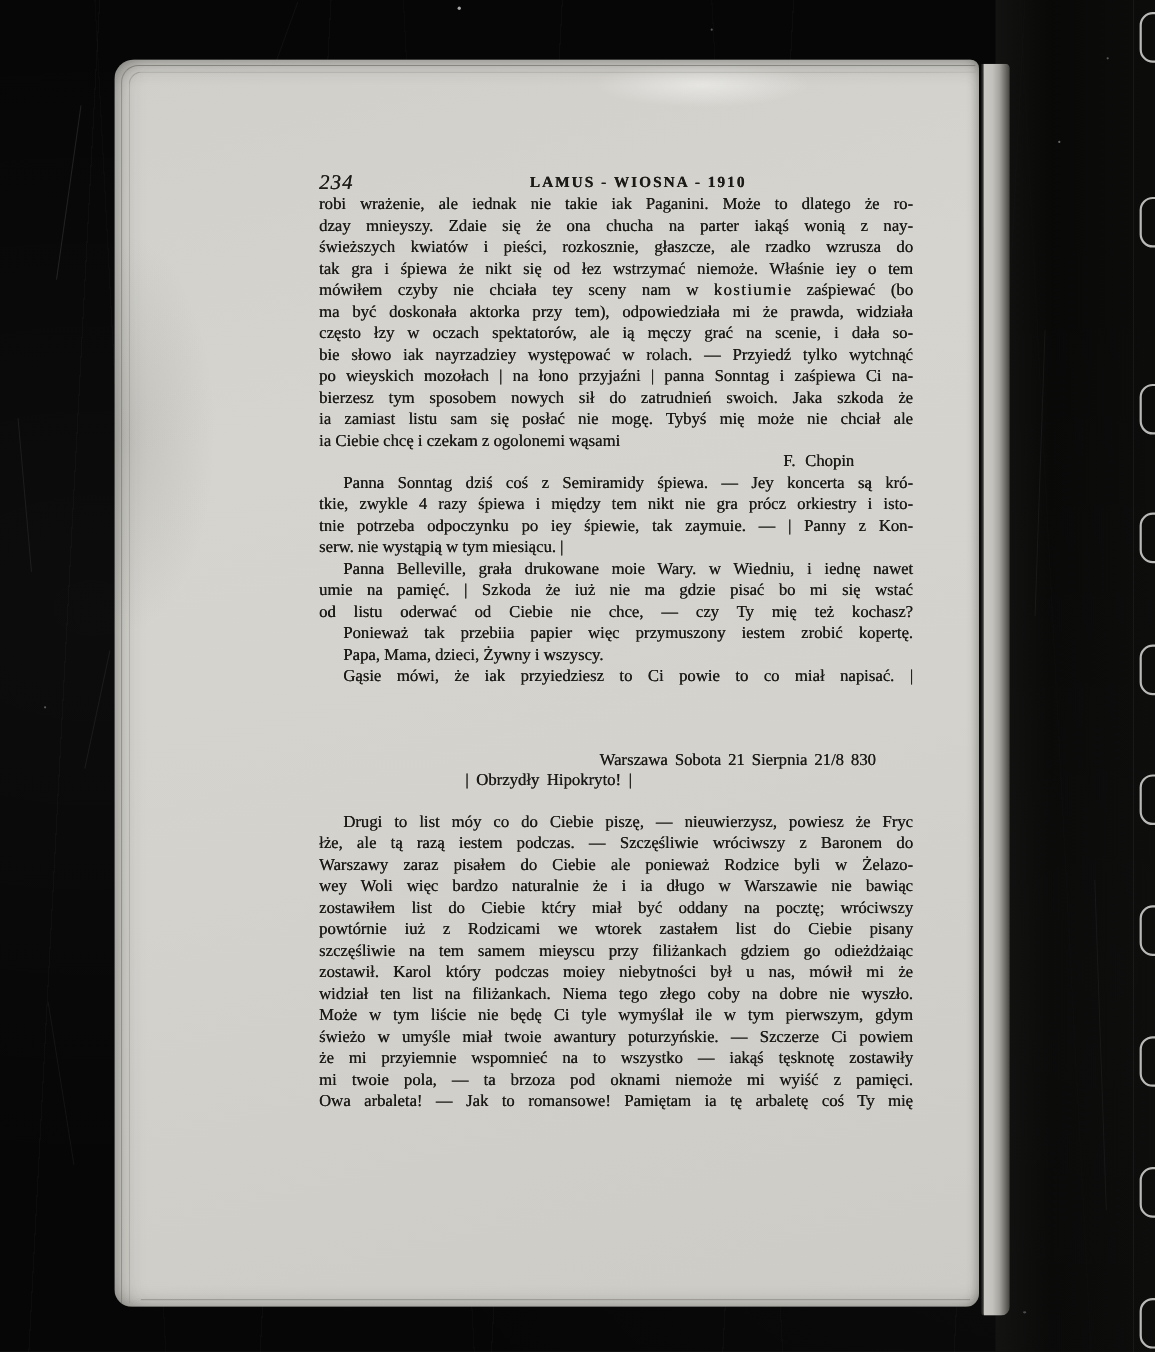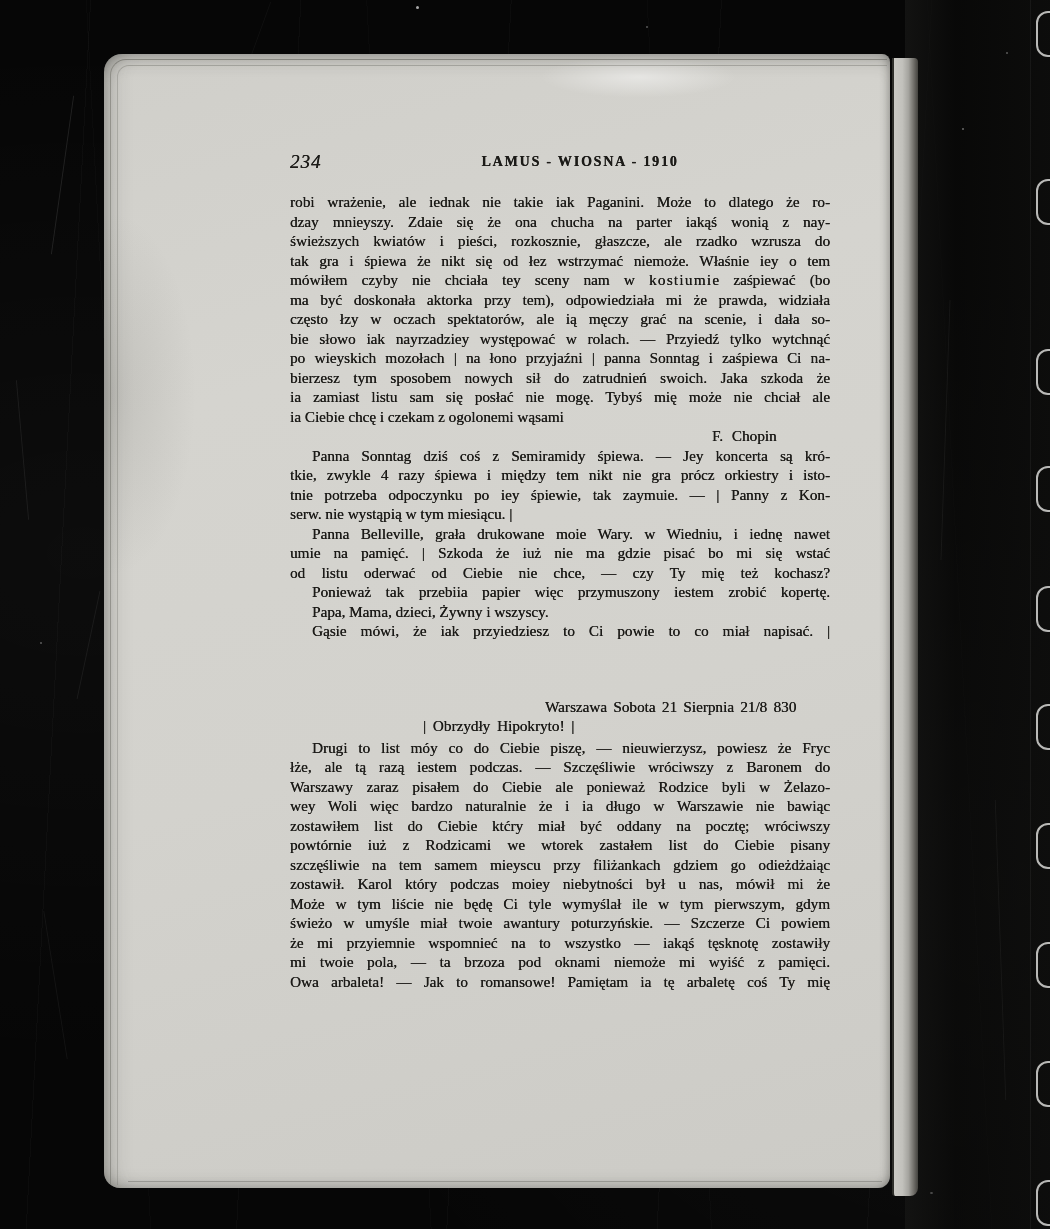--- a/index.html
+++ b/index.html
@@ -67,30 +67,30 @@
   .bottom-line{
     position:absolute;left:24px;right:8px;bottom:6px;height:1px;
     background:rgba(90,90,84,0.38);
   }
   
   .text-column{
     position:absolute;left:186px;top:98px;width:540px;
     color:#1c1b18;font-size:15.2px;line-height:19.5px;
     text-shadow:0.25px 0 0 currentColor;
   }
-  .header-row{display:flex;align-items:flex-start;height:24px;margin-bottom:16px;}
+  .header-row{display:flex;align-items:flex-end;height:24px;}
   .page-number{font-style:italic;font-size:19px;width:110px;letter-spacing:1px;}
   .running-title{flex:1;text-align:center;font-size:14px;font-weight:700;letter-spacing:1.8px;padding-right:70px;white-space:nowrap;}
   .para{margin:0;}
   .para.indent .line:first-child{text-indent:22px;}
   .line{text-align:justify;text-align-last:justify;}
   .line.endline{text-align-last:left;}
   .block-signature{padding-left:422px;word-spacing:5px;white-space:nowrap;}
   .block-dateline{margin-top:56px;padding-left:255px;word-spacing:2.5px;white-space:nowrap;}
-  .block-salutation{margin-bottom:2px;padding-left:133px;word-spacing:3px;white-space:nowrap;}
+  .block-salutation{margin-bottom:18px;padding-left:133px;word-spacing:3px;white-space:nowrap;}
 </style>
 </head>
 <body>
 
 <div class="film-band"></div>
 <div class="film-edge-line"></div>
 <div id="sprockets">
     <div class="sprocket" style="top: 11px;"></div>
     <div class="sprocket" style="top: 179px;"></div>
     <div class="sprocket" style="top: 349px;"></div>
@@ -169,20 +169,21 @@
         <div class="block-salutation">| Obrzydły Hipokryto! |</div>
         <div class="para indent">
           <div class="line">Drugi to list móy co do Ciebie piszę, — nieuwierzysz, powiesz że Fryc</div>
           <div class="line">łże, ale tą razą iestem podczas. — Szczęśliwie wróciwszy z Baronem do</div>
           <div class="line">Warszawy zaraz pisałem do Ciebie ale ponieważ Rodzice byli w Żelazo-</div>
           <div class="line">wey Woli więc bardzo naturalnie że i ia długo w Warszawie nie bawiąc</div>
           <div class="line">zostawiłem list do Ciebie ktćry miał być oddany na pocztę; wróciwszy</div>
           <div class="line">powtórnie iuż z Rodzicami we wtorek zastałem list do Ciebie pisany</div>
           <div class="line">szczęśliwie na tem samem mieyscu przy filiżankach gdziem go odieżdżaiąc</div>
           <div class="line">zostawił. Karol który podczas moiey niebytności był u nas, mówił mi że</div>
+          <div class="line">widział ten list na filiżankach. Niema tego złego coby na dobre nie wyszło.</div>
           <div class="line">Może w tym liście nie będę Ci tyle wymyślał ile w tym pierwszym, gdym</div>
           <div class="line">świeżo w umyśle miał twoie awantury poturzyńskie. — Szczerze Ci powiem</div>
           <div class="line">że mi przyiemnie wspomnieć na to wszystko — iakąś tęsknotę zostawiły</div>
           <div class="line">mi twoie pola, — ta brzoza pod oknami niemoże mi wyiść z pamięci.</div>
           <div class="line">Owa arbaleta! — Jak to romansowe! Pamiętam ia tę arbaletę coś Ty mię</div>
         </div>
       </div>
   </div>
 </div>
 

